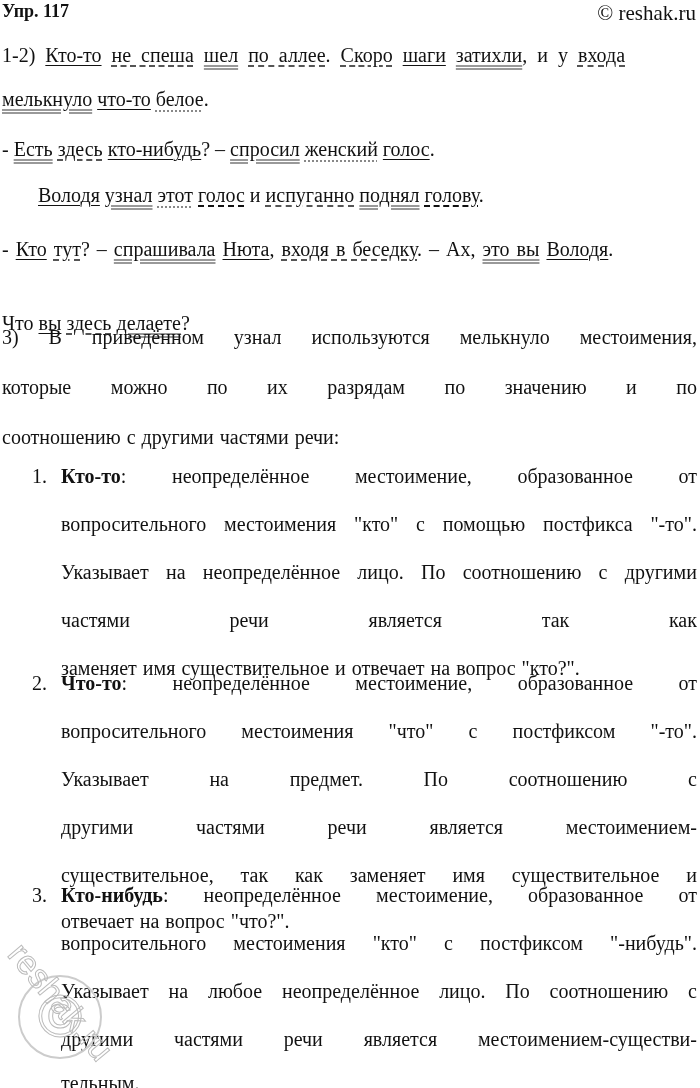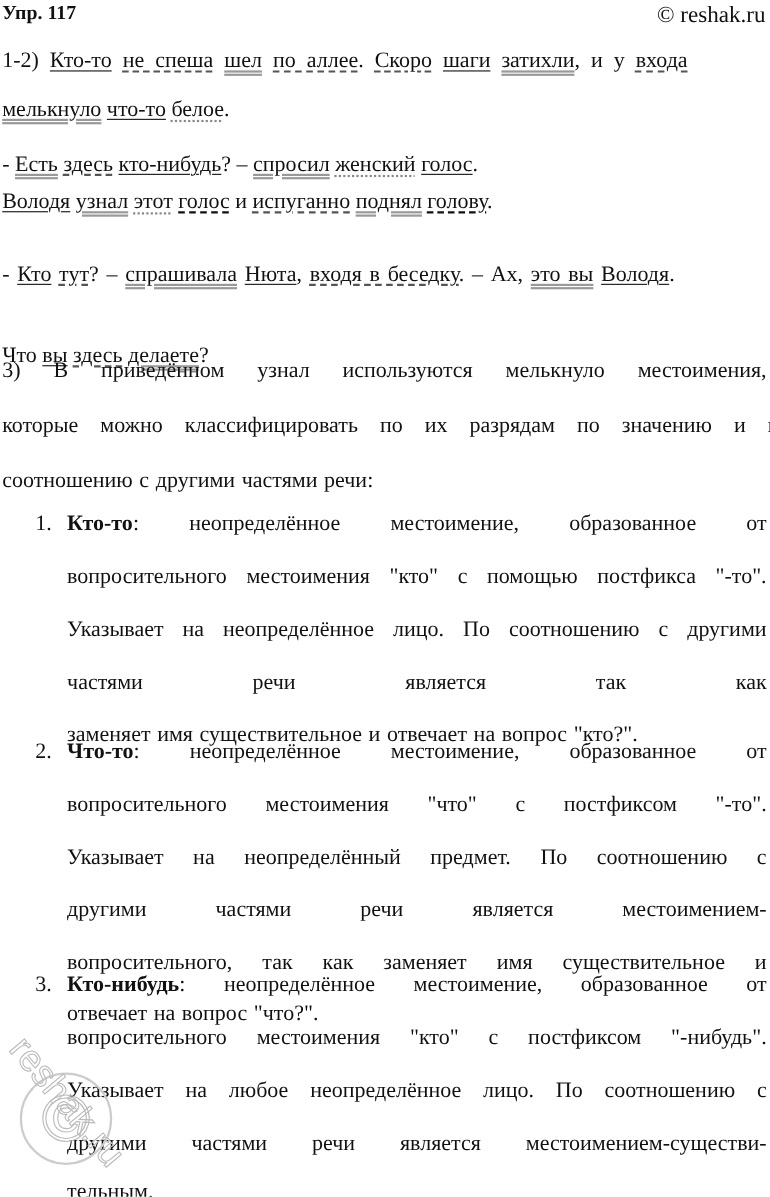--- a/index.html
+++ b/index.html
@@ -31,39 +31,38 @@
 
 <div class="header">
   <div class="title">Упр. 117</div>
   <div class="copyright">© reshak.ru</div>
 </div>
 
 <div id="passage">
     <div class="line" style="top: 44px; width: 696px; word-spacing: 5px;"><span>1-2) </span><span class="u-solid">Кто-то</span><span> </span><span class="u-dashdot">не спеша</span><span> </span><span class="u-double">шел</span><span> </span><span class="u-dashdot">по аллее</span><span>. </span><span class="u-dashdot">Скоро</span><span> </span><span class="u-solid">шаги</span><span> </span><span class="u-double">затихли</span><span>, и у </span><span class="u-dashdot">входа</span></div>
     <div class="line" style="top: 88px;"><span class="u-double">мелькнуло</span><span> </span><span class="u-solid">что-то</span><span> </span><span class="u-wavy">белое</span><span>.</span></div>
     <div class="line" style="top: 138px;"><span>- </span><span class="u-double">Есть</span><span> </span><span class="u-dashdot">здесь</span><span> </span><span class="u-solid">кто-нибудь</span><span>? – </span><span class="u-double">спросил</span><span> </span><span class="u-wavy">женский</span><span> </span><span class="u-solid">голос</span><span>.</span></div>
-    <div class="line" style="top: 172px;"><span class="u-solid">Володя</span><span> </span><span class="u-double">узнал</span><span> </span><span class="u-wavy">этот</span><span> </span><span class="u-dash">голос</span><span> и </span><span class="u-dashdot">испуганно</span><span> </span><span class="u-double">поднял</span><span> </span><span class="u-dash">голову</span><span>.</span></div>
+    <div class="line" style="top: 184px; margin-left: 36px;"><span class="u-solid">Володя</span><span> </span><span class="u-double">узнал</span><span> </span><span class="u-wavy">этот</span><span> </span><span class="u-dash">голос</span><span> и </span><span class="u-dashdot">испуганно</span><span> </span><span class="u-double">поднял</span><span> </span><span class="u-dash">голову</span><span>.</span></div>
     <div class="line" style="top: 238px; width: 696px; word-spacing: 2px;"><span>- </span><span class="u-solid">Кто</span><span> </span><span class="u-dashdot">тут</span><span>? – </span><span class="u-double">спрашивала</span><span> </span><span class="u-solid">Нюта</span><span>, </span><span class="u-dashdot">входя в беседку</span><span>. – Ах, </span><span class="u-double">это вы</span><span> </span><span class="u-solid">Володя</span><span>.</span></div>
     <div class="line" style="top: 272px; margin-top: 40px;"><span>Что </span><span class="u-solid">вы</span><span> </span><span class="u-dashdot">здесь</span><span> </span><span class="u-double">делаете</span><span>?</span></div>
   </div>
 
 <div id="section3">
     <div class="item-line" style="left: 2px; width: 695px; top: 326px;">
       <span>3)</span>
       <span>В</span>
       <span>приведённом</span>
       <span>узнал</span>
       <span>используются</span>
       <span>мелькнуло</span>
       <span>местоимения,</span>
     </div>
     <div class="item-line" style="left: 2px; width: 695px; top: 376px; gap: 20px;">
       <span>которые</span>
       <span>можно</span>
-      <span>классифицировать</span>
       <span>по</span>
       <span>их</span>
       <span>разрядам</span>
       <span>по</span>
       <span>значению</span>
       <span>и</span>
       <span>по</span>
     </div>
     <div class="item-line left" style="left: 2px; width: 695px; top: 426px;">
       <span>соотношению</span>
@@ -128,35 +127,34 @@
       <span>вопросительного</span>
       <span>местоимения</span>
       <span>"что"</span>
       <span>с</span>
       <span>постфиксом</span>
       <span>"-то".</span>
     </div>
     <div class="item-line" style="top: 768px;">
       <span>Указывает</span>
       <span>на</span>
-      <span>неопределённый</span>
       <span>предмет.</span>
       <span>По</span>
       <span>соотношению</span>
       <span>с</span>
     </div>
     <div class="item-line" style="top: 816px;">
       <span>другими</span>
       <span>частями</span>
       <span>речи</span>
       <span>является</span>
       <span>местоимением-</span>
     </div>
     <div class="item-line" style="top: 864px;">
-      <span>вопросительного,</span>
+      <span>существительное,</span>
       <span>так</span>
       <span>как</span>
       <span>заменяет</span>
       <span>имя</span>
       <span>существительное</span>
       <span>и</span>
     </div>
     <div class="item-line left" style="top: 910px;">
       <span>отвечает</span>
       <span>на</span>

